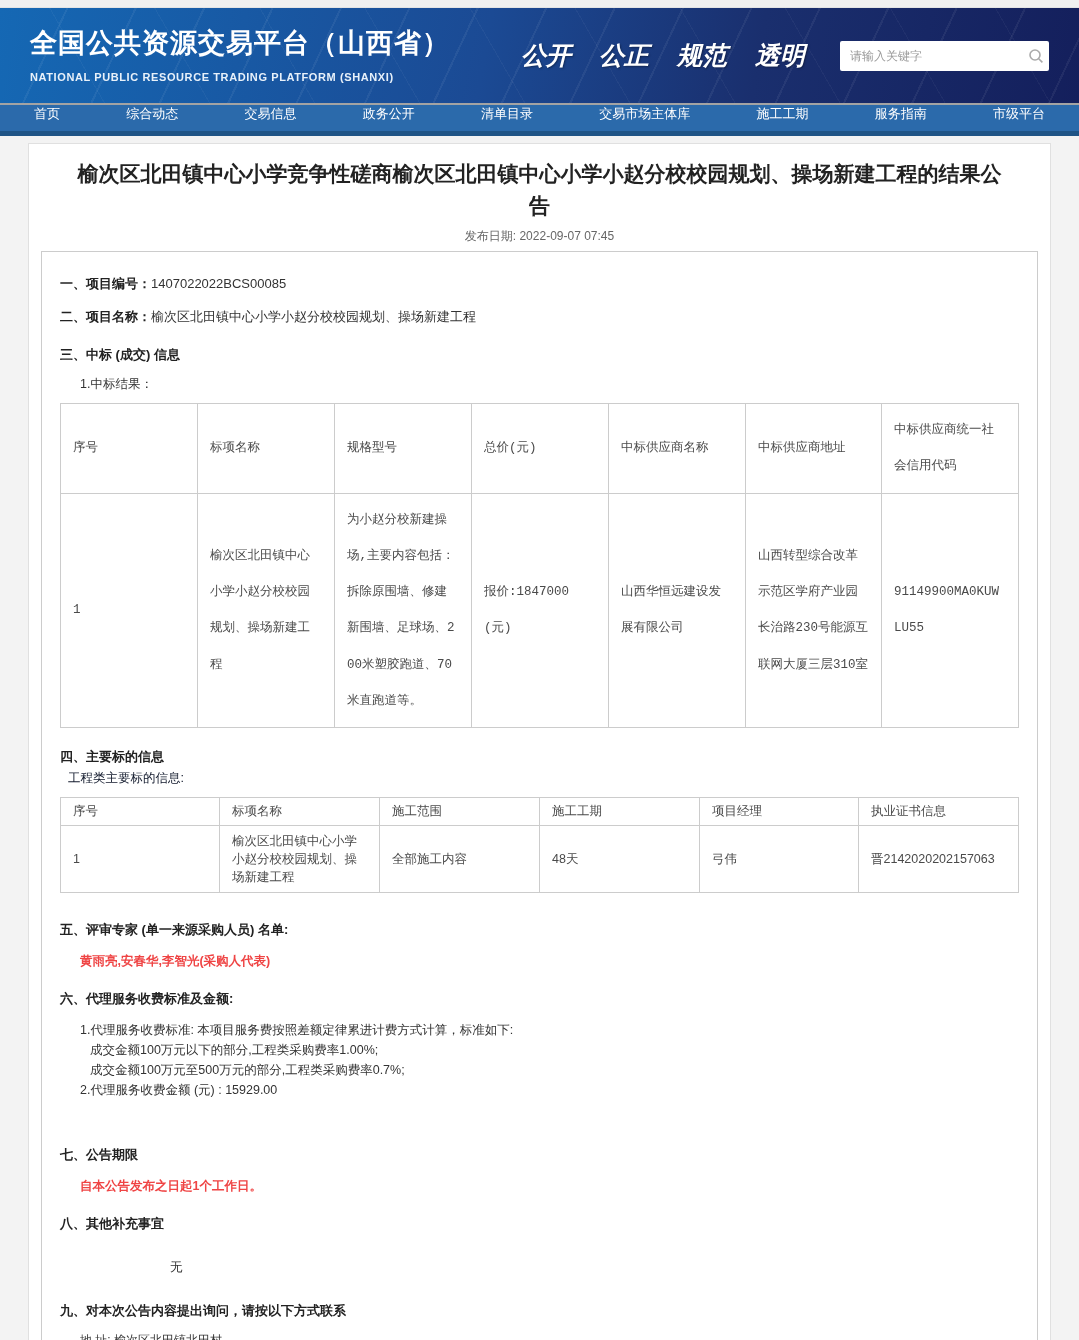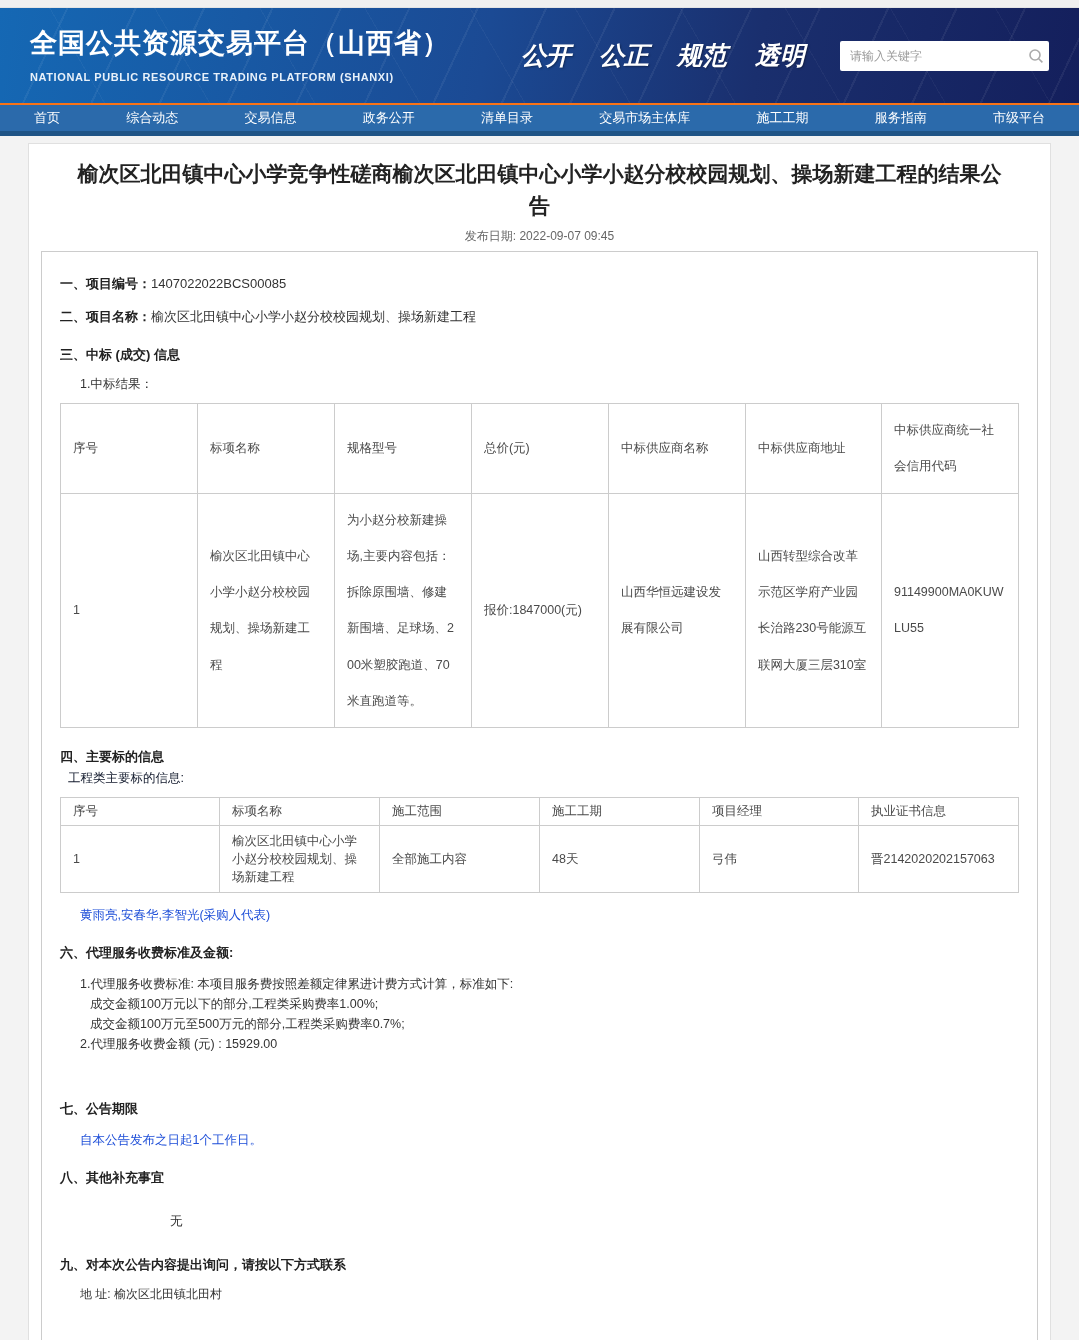--- a/index.html
+++ b/index.html
@@ -56,24 +56,24 @@
     flex:1; border:none; outline:none; background:transparent;
     font-size:12px; color:#333; padding:0 6px 0 10px;
     font-family: "Liberation Sans", "DejaVu Sans", sans-serif;
   }
   .searchbox input::placeholder { color:#9a9a9a; }
   .mag { width:26px; display:flex; align-items:center; justify-content:center; cursor:pointer; }
 
   
   .navbar {
     background:#2b6aab;
-    border-top:2px solid #f97316;
+    border-top:2px solid #a3a3a3;
     border-bottom:5px solid #1f5486;
     height:33px;
-    display:flex; align-items:center;
+    display:flex; align-items:flex-start;
     padding:0 28px;
     justify-content:space-between;
   }
   .nav-item {
     color:#fff; font-size:13px; cursor:pointer; white-space:nowrap;
     padding:0 6px;
   }
 
   
   .card {
@@ -93,32 +93,32 @@
     border:1px solid #ccc;
     margin:0 12px 14px;
     padding:8px 10px 40px;
     font-size:12.5px;
   }
   .sec-line { margin:15px 0 15px 8px; font-size:13px; }
   .sec-label { font-weight:bold; color:#222; }
   .sec-heading { font-weight:bold; color:#222; font-size:13px; margin:20px 0 12px 8px; }
   .sub-line { margin:10px 0 10px 28px; color:#333; }
   .sub-line2 { margin:4px 0 10px 16px; color:#0f172a; }
-  .plain-line { margin:14px 0 14px 28px; color:#1d4ed8; }
+  .plain-line { margin:14px 0 14px 28px; color:#ef4444;font-weight:bold; }
   .nu-line { margin:26px 0 26px 118px; color:#333; }
 
   table { border-collapse:collapse; margin:6px 8px 14px; width: calc(100% - 16px); table-layout:fixed; }
   th, td {
     border:1px solid #ccc;
     text-align:left; vertical-align:middle;
     font-weight:normal; color:#4a4a4a; font-size:12.5px;
     padding:8px 12px;
     word-break:break-all;
   }
-  .award-table th, .award-table td { line-height:2.9; }
+  .award-table th, .award-table td { line-height:2.9;font-family:Liberation Mono, monospace; }
   .award-table th { height:82px; }
   .main-table th { padding:5px 12px; }
   .main-table td { line-height:1.45; padding:6px 12px; height:52px; }
 
   .fee-block { margin-left:28px; }
   .fee-line { line-height:1.6; color:#333; }
   .fee-line.ind { padding-left:10px; }
 
   .contact-block { margin-left:28px; margin-top:10px; }
   .contact-line { line-height:1.45; color:#333; font-size:12px; }
@@ -157,21 +157,21 @@
   <span class="nav-item">政务公开</span>
   <span class="nav-item">清单目录</span>
   <span class="nav-item">交易市场主体库</span>
   <span class="nav-item">施工工期</span>
   <span class="nav-item">服务指南</span>
   <span class="nav-item">市级平台</span>
 </nav>
 
 <main class="card">
   <h1 class="doc-title" style="margin:0;">榆次区北田镇中心小学竞争性磋商榆次区北田镇中心小学小赵分校校园规划、操场新建工程的结果公告</h1>
-  <div class="doc-date">发布日期: 2022-09-07 09:45</div>
+  <div class="doc-date">发布日期: 2022-09-07 07:45</div>
 
   <div class="announce-box">
 
     <div class="sec-line">
       <span class="sec-label">一、项目编号：</span><span>1407022022BCS00085</span>
     </div>
 
     <div class="sec-line">
       <span class="sec-label">二、项目名称：</span><span>榆次区北田镇中心小学小赵分校校园规划、操场新建工程</span>
     </div>
@@ -240,20 +240,21 @@
           <td>1</td>
           <td>榆次区北田镇中心小学小赵分校校园规划、操场新建工程</td>
           <td>全部施工内容</td>
           <td>48天</td>
           <td>弓伟</td>
           <td>晋2142020202157063</td>
         </tr>
       </tbody>
     </table>
 
+    <div class="sec-heading" style="margin-top:28px;">五、评审专家 (单一来源采购人员) 名单:</div>
     <div class="plain-line">黄雨亮,安春华,李智光(采购人代表)</div>
 
     <div class="sec-heading">六、代理服务收费标准及金额:</div>
     <div class="fee-block">
       <div class="fee-line">1.代理服务收费标准: 本项目服务费按照差额定律累进计费方式计算，标准如下:</div>
       <div class="fee-line ind">成交金额100万元以下的部分,工程类采购费率1.00%;</div>
       <div class="fee-line ind">成交金额100万元至500万元的部分,工程类采购费率0.7%;</div>
       <div class="fee-line">2.代理服务收费金额 (元) : 15929.00</div>
     </div>
 

